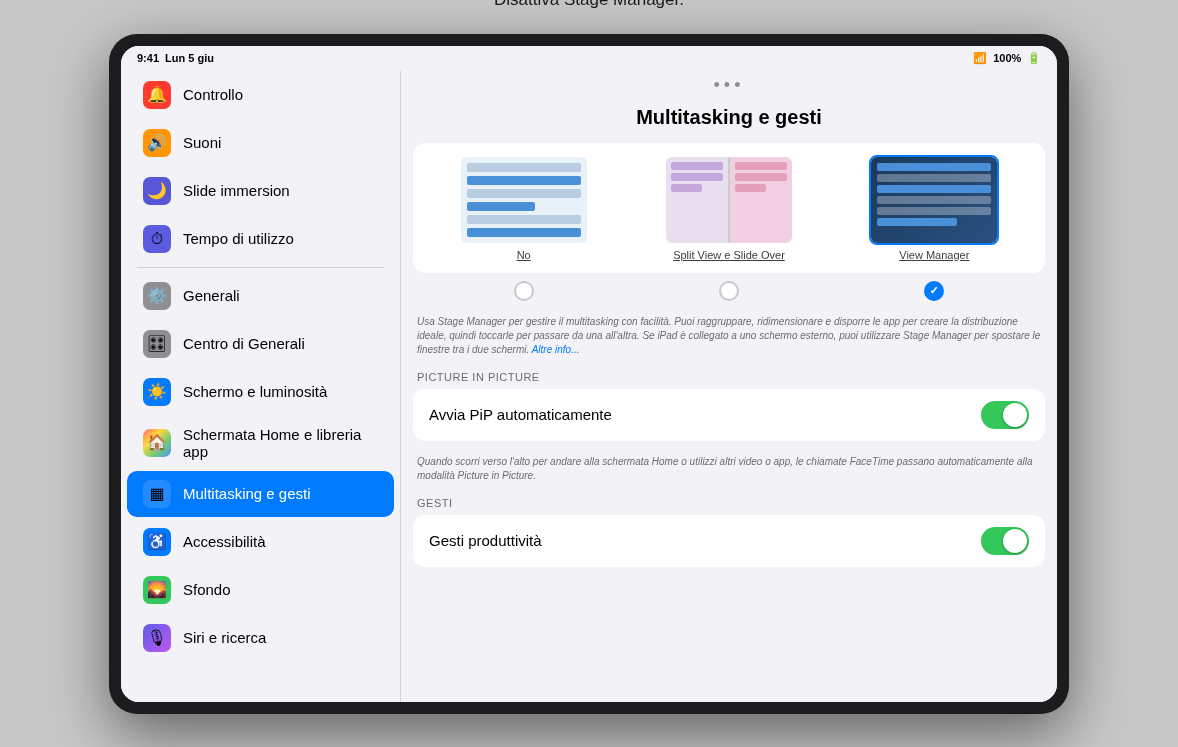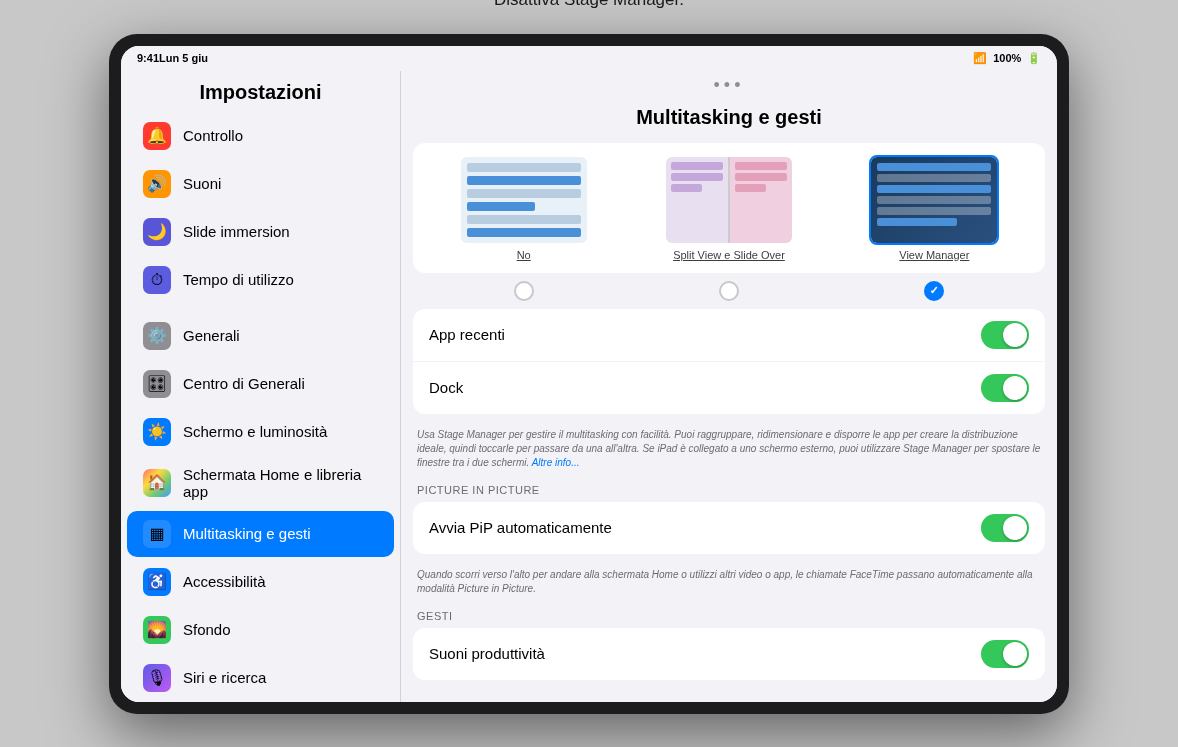--- a/index.html
+++ b/index.html
@@ -36,21 +36,21 @@
     .status-bar {
       display: flex;
       justify-content: space-between;
       align-items: center;
       padding: 6px 16px;
       background: #f2f2f7;
       font-size: 11px;
       font-weight: 600;
       flex-shrink: 0;
     }
-    .status-left { display: flex; align-items: flex-end; }
+    .status-left { display: flex; align-items: flex-end; gap: 6px; }
     .status-right { display: flex; align-items: center; gap: 6px; }
     .wifi-icon { font-size: 11px; }
 
     
     .main-content {
       display: flex;
       flex: 1;
       overflow: hidden;
     }
 
@@ -367,21 +367,20 @@
         <div class="status-right">
           <span class="wifi-icon">📶</span>
           <span>100%</span>
           <span>🔋</span>
         </div>
       </div>
 
       <div class="main-content">
 
         <div class="sidebar">
-          <div class="sidebar-title">Impostazioni</div>
 
           <div class="sidebar-item">
             <div class="sidebar-icon icon-red">🔔</div>
             <span class="sidebar-item-label">Controllo</span>
           </div>
           <div class="sidebar-item">
             <div class="sidebar-icon icon-orange">🔊</div>
             <span class="sidebar-item-label">Suoni</span>
           </div>
           <div class="sidebar-item">
@@ -496,48 +495,38 @@
               <div class="radio-btn"></div>
             </div>
             <div class="radio-wrapper">
               <div class="radio-btn"></div>
             </div>
             <div class="radio-wrapper">
               <div class="radio-btn checked"></div>
             </div>
           </div>
 
-          <div class="card">
-            <div class="toggle-row">
-              <span class="toggle-label">App recenti</span>
-              <div class="toggle"></div>
-            </div>
-            <div class="toggle-row">
-              <span class="toggle-label">Dock</span>
-              <div class="toggle"></div>
-            </div>
-          </div>
 
           <div class="description-text">
             Usa Stage Manager per gestire il multitasking con facilità. Puoi raggruppare, ridimensionare e disporre le app per creare la distribuzione ideale, quindi toccarle per passare da una all'altra. Se iPad è collegato a uno schermo esterno, puoi utilizzare Stage Manager per spostare le finestre tra i due schermi. <a href="#">Altre info...</a>
           </div>
 
           <div class="section-label">PICTURE IN PICTURE</div>
           <div class="card">
             <div class="toggle-row">
               <span class="toggle-label">Avvia PiP automaticamente</span>
               <div class="toggle"></div>
             </div>
           </div>
           <div class="description-text">Quando scorri verso l'alto per andare alla schermata Home o utilizzi altri video o app, le chiamate FaceTime passano automaticamente alla modalità Picture in Picture.</div>
 
           <div class="section-label">GESTI</div>
           <div class="card">
             <div class="toggle-row">
-              <span class="toggle-label">Suoni produttività</span>
+              <span class="toggle-label">Gesti produttività</span>
               <div class="toggle"></div>
             </div>
           </div>
 
         </div>
       </div>
     </div>
   </div>
 </div>
 

